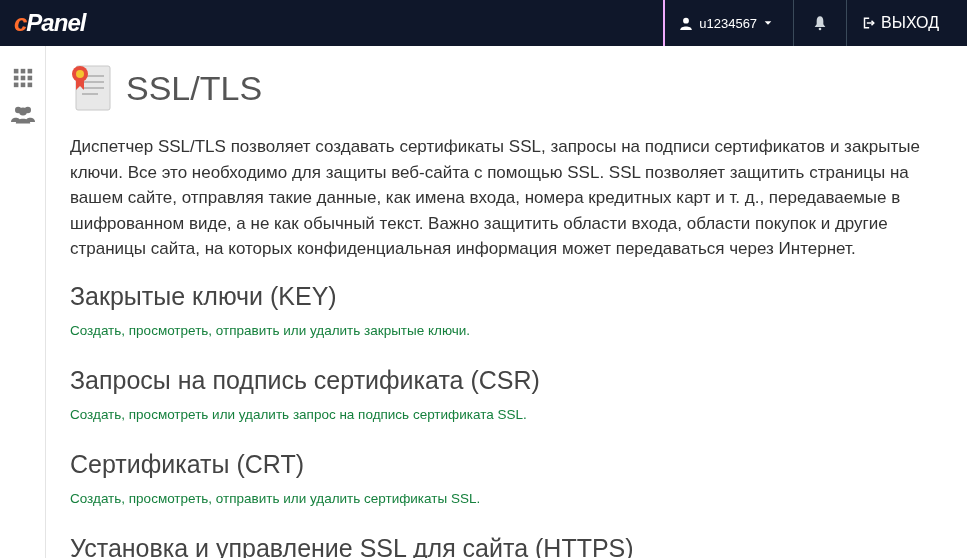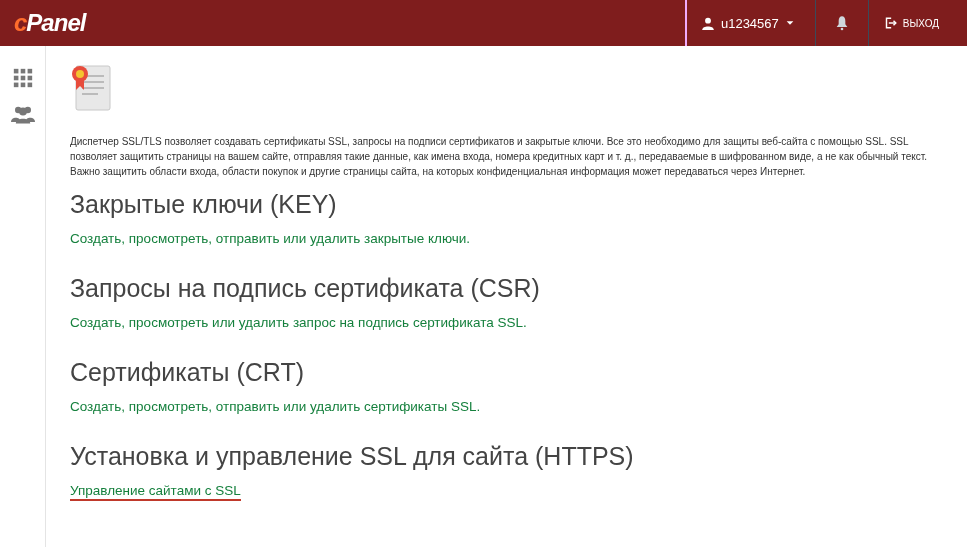--- a/index.html
+++ b/index.html
@@ -1,35 +1,35 @@
 <!DOCTYPE html>
 <html><head>
 <meta charset="utf-8">
 <style>
 * { margin: 0; padding: 0; box-sizing: border-box; }
 body { font-family: -apple-system, BlinkMacSystemFont, "Segoe UI", Arial, sans-serif; background: #fff; width: 967px; }
-.header { background: #7f1d1d; height: 46px; display: flex; align-items: center; padding: 0 14px; color: #fff; }
+.header { background: #0f172a; height: 46px; display: flex; align-items: center; padding: 0 14px; color: #fff; }
 .logo { font-family: Arial, sans-serif; font-weight: bold; font-style: italic; font-size: 24px; letter-spacing: -1px; color: #fff; }
 .logo-c { color: #ff6c2c; }
 .header-spacer { flex: 1; }
 .search-area { display: flex; align-items: center; padding: 0 14px; color: #9aa5af; font-size: 13px; }
 .search-area svg { margin-right: 8px; }
 .user-area { display: flex; align-items: center; padding: 0 14px; color: #fff; font-size: 13px; border-left: 2px solid #f0abfc; height: 100%; }
 .user-area svg { margin-right: 6px; }
 .bell-area { display: flex; align-items: center; padding: 0 18px; border-left: 1px solid #3a4a5a; height: 100%; }
-.logout-area { display: flex; align-items: center; padding: 0 14px; color: #fff; font-size: 10px; border-left: 1px solid #3a4a5a; height: 100%; cursor: pointer; justify-content: center; }
+.logout-area { display: flex; align-items: center; padding: 0 14px; color: #fff; font-size: 16px; border-left: 1px solid #3a4a5a; height: 100%; cursor: pointer; justify-content: center; }
 .logout-area svg { margin-right: 6px; }
 .body-wrap { display: flex; }
 .sidebar { width: 46px; background: #fff; border-right: 1px solid #e4e4e4; padding-top: 14px; }
 .side-icon { width: 46px; height: 36px; display: flex; align-items: center; justify-content: center; color: #888; }
 .content { flex: 1; padding: 18px 24px; }
 .page-title-row { display: flex; align-items: center; margin-bottom: 22px; }
 .cert-icon { width: 42px; height: 48px; margin-right: 14px; position: relative; }
 .page-title { font-size: 34px; font-weight: 300; color: #555; }
-.intro { font-size: 10px; line-height: 1.5; color: #333; margin-bottom: 11px; }
+.intro { font-size: 17px; line-height: 1.5; color: #333; margin-bottom: 20px; }
 .section-h { font-size: 25px; font-weight: 400; color: #444; margin-bottom: 10px; }
 .section-link { color: #15803d; font-size: 13.5px; text-decoration: none; display: inline-block; margin-bottom: 28px; cursor: pointer; }
 .underlined { border-bottom: 2px solid #c0392b; padding-bottom: 1px; }
 </style>
 </head>
 <body>
 
 <div class="header">
   <div class="logo">
     <span class="logo-c">c</span><span>Panel</span>
@@ -95,19 +95,20 @@
             <rect x="6" y="2" width="34" height="44" rx="2" fill="#e8e8e8" stroke="#c8c8c8"></rect>
             <line x1="12" y1="12" x2="34" y2="12" stroke="#bbb" stroke-width="2"></line>
             <line x1="12" y1="18" x2="34" y2="18" stroke="#bbb" stroke-width="2"></line>
             <line x1="12" y1="24" x2="34" y2="24" stroke="#bbb" stroke-width="2"></line>
             <line x1="12" y1="30" x2="28" y2="30" stroke="#bbb" stroke-width="2"></line>
             <circle cx="10" cy="10" r="8" fill="#e74c3c"></circle>
             <circle cx="10" cy="10" r="4" fill="#f4c430"></circle>
             <path d="M6 16 L6 26 L10 22 L14 26 L14 16 Z" fill="#e74c3c"></path>
           </svg>
       </div>
+      <h1 class="page-title">SSL/TLS</h1>
     </div>
 
     <p class="intro">Диспетчер SSL/TLS позволяет создавать сертификаты SSL, запросы на подписи сертификатов и закрытые ключи. Все это необходимо для защиты веб-сайта с помощью SSL. SSL позволяет защитить страницы на вашем сайте, отправляя такие данные, как имена входа, номера кредитных карт и т. д., передаваемые в шифрованном виде, а не как обычный текст. Важно защитить области входа, области покупок и другие страницы сайта, на которых конфиденциальная информация может передаваться через Интернет.</p>
 
     <div id="sections"><h2 class="section-h">Закрытые ключи (KEY)</h2><a class="section-link">Создать, просмотреть, отправить или удалить закрытые ключи.</a><br><h2 class="section-h">Запросы на подпись сертификата (CSR)</h2><a class="section-link">Создать, просмотреть или удалить запрос на подпись сертификата SSL.</a><br><h2 class="section-h">Сертификаты (CRT)</h2><a class="section-link">Создать, просмотреть, отправить или удалить сертификаты SSL.</a><br><h2 class="section-h">Установка и управление SSL для сайта (HTTPS)</h2><a class="section-link underlined">Управление сайтами с SSL</a><br></div>
   </div>
 </div>
 
 </body></html>

